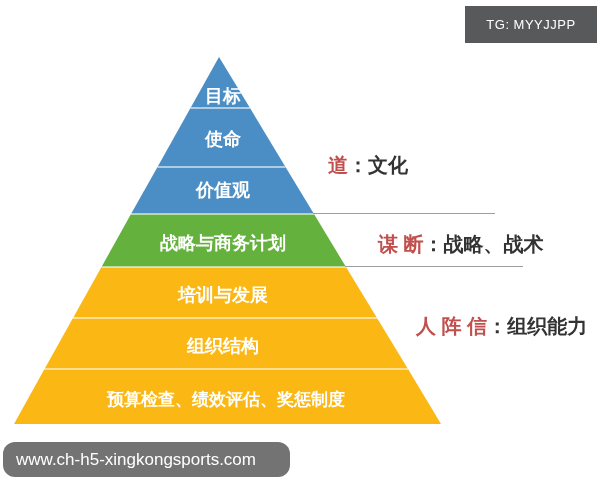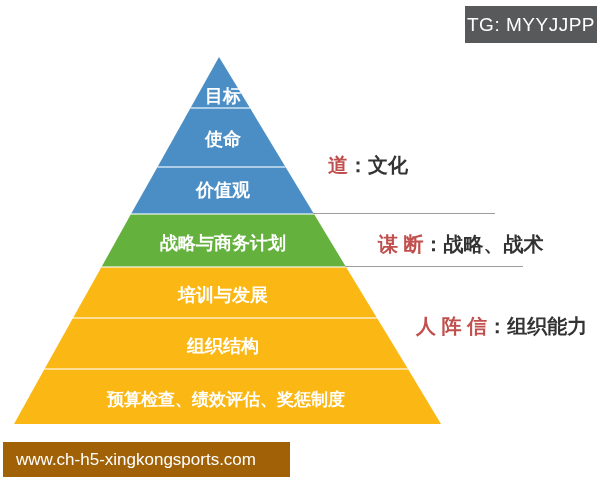--- a/index.html
+++ b/index.html
@@ -21,28 +21,29 @@
     font-family:"Liberation Sans", sans-serif;
   }
   .ann-red{fill:#C0504D;}
   .ann-dark{fill:#333333;}
   .sep-line{stroke:#ffffff;stroke-opacity:0.55;stroke-width:2;}
   .leader-line{stroke:#9E9E9E;stroke-width:1;}
   .badge{
     position:absolute;left:465px;top:6px;width:132px;height:37px;
     background:#58595B;color:#ffffff;
     display:flex;align-items:center;justify-content:center;
-    font-size:19px;letter-spacing:0.5px;
+    font-size:13px;letter-spacing:0.5px;
   }
   .watermark{
     position:absolute;left:3px;top:442px;width:287px;height:35px;
-    background:#a16207;color:#ffffff;
+    background:#737373;color:#ffffff;
     display:flex;align-items:center;
     padding-left:13px;box-sizing:border-box;
     font-size:17px;
+    border-radius:12px;
   }
 </style>
 </head>
 <body>
 
 <div class="stage">
 
   <svg width="600" height="480" viewBox="0 0 600 480">
 
     <polygon points="219,57 250,108 190.5,108" fill="#4B8EC5"></polygon>

